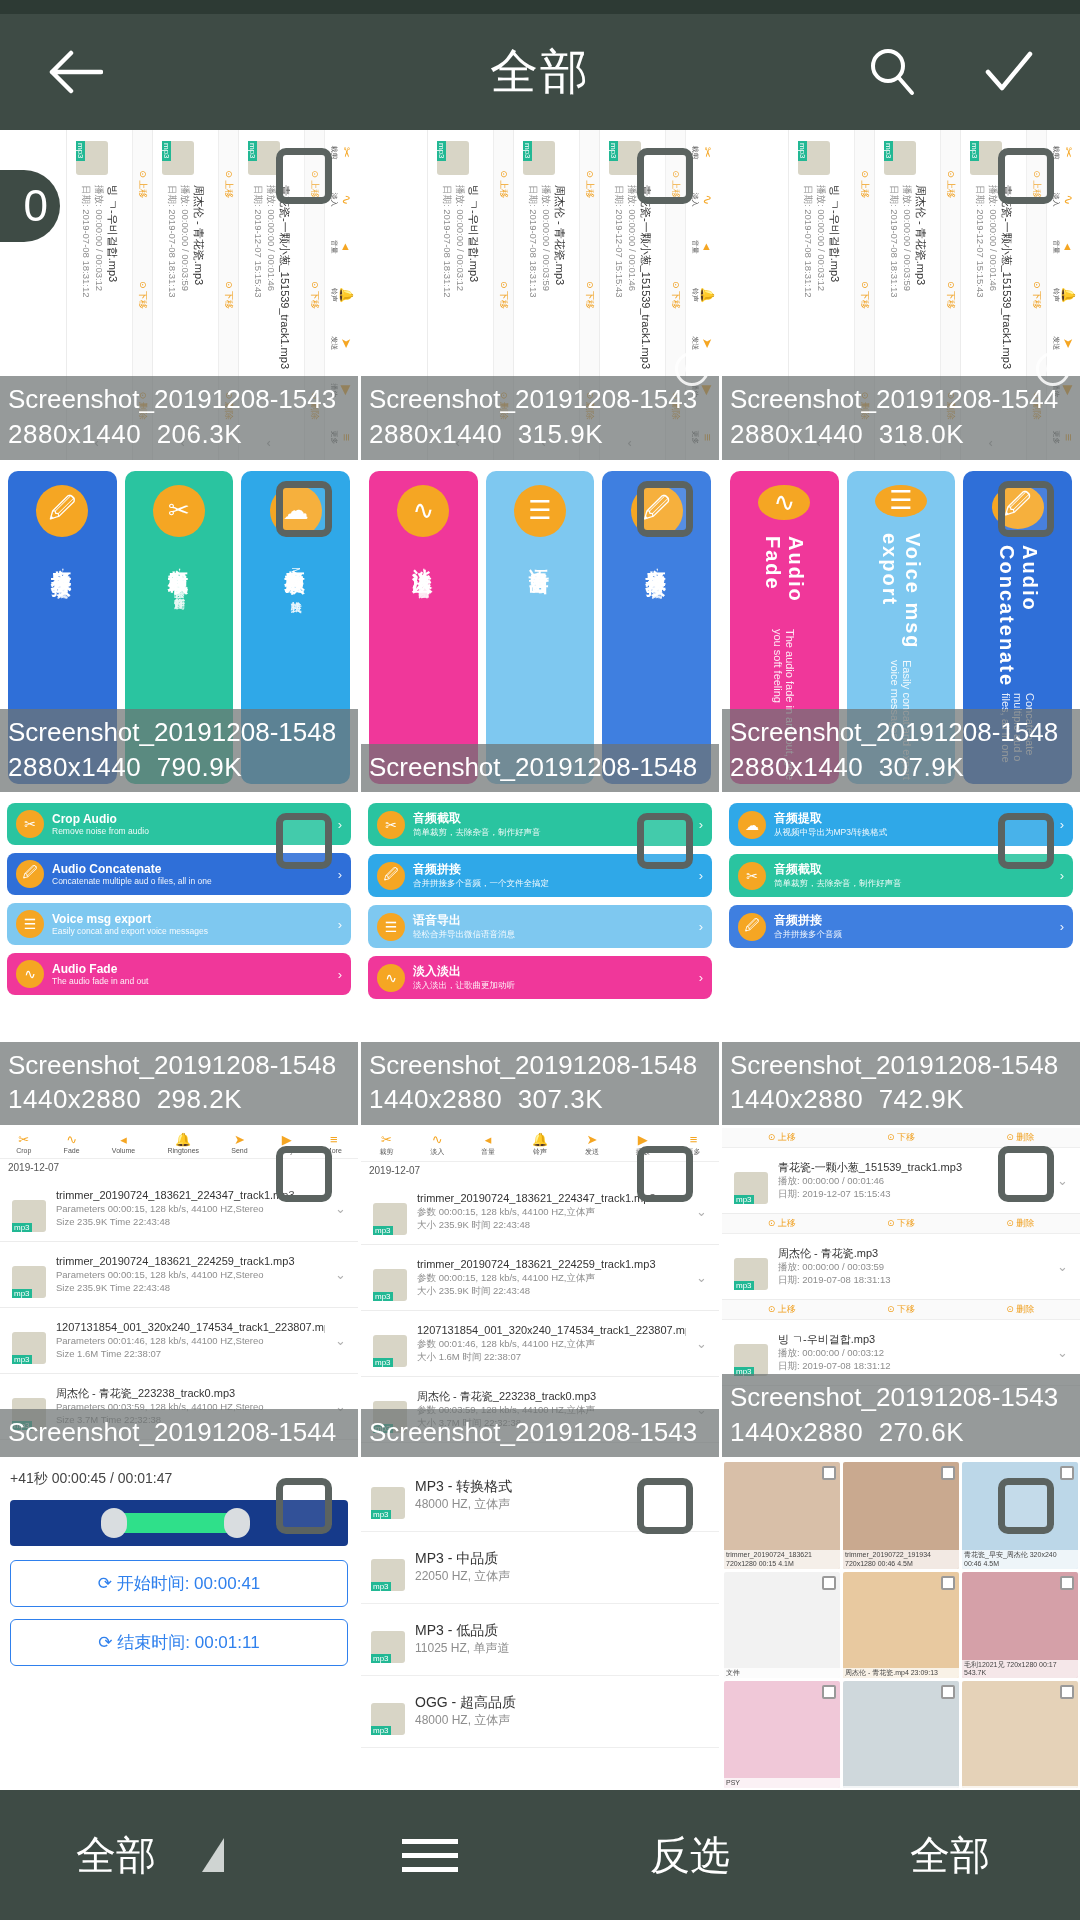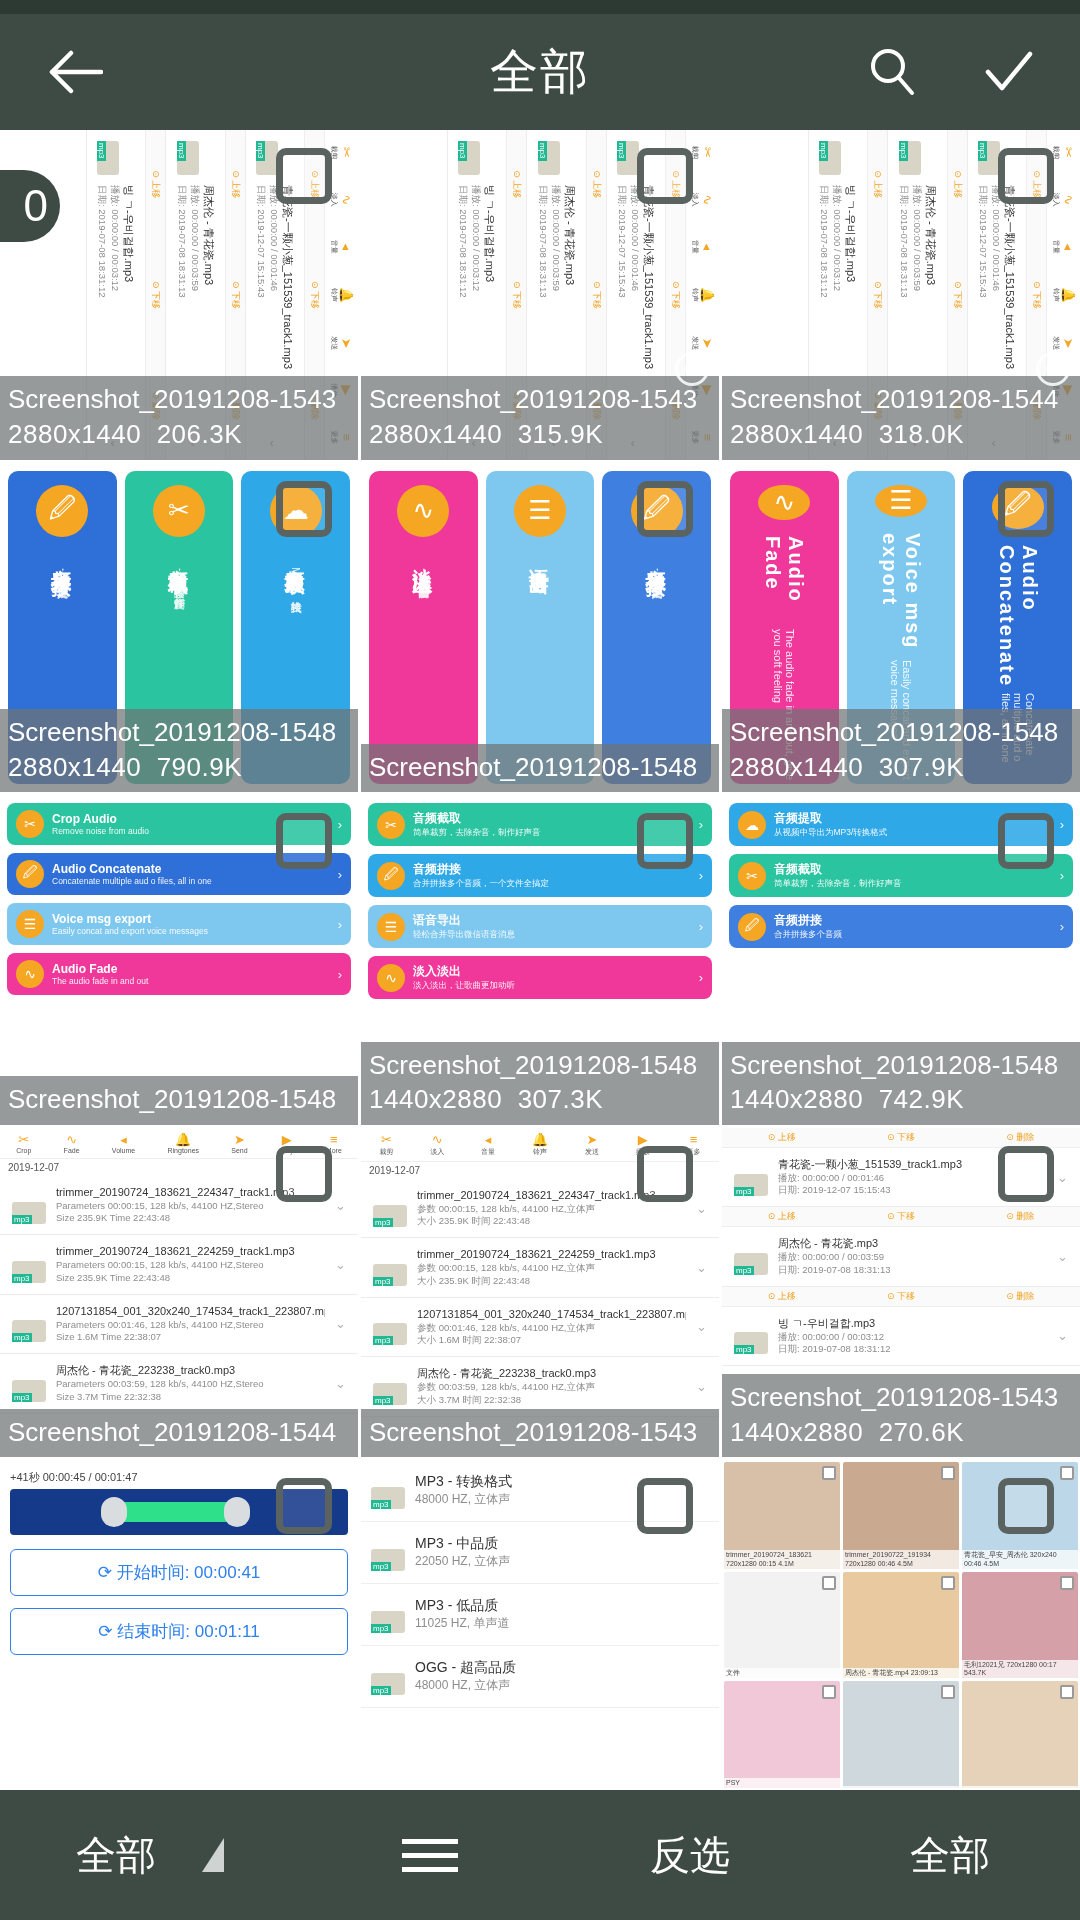--- a/index.html
+++ b/index.html
@@ -41,21 +41,21 @@
             background:#3e4b45; border-radius:36px; color:#fff; font-size:44px;
             display:flex; align-items:center; justify-content:flex-end; padding-right:12px; }
   .corner-c { position:absolute; right:10px; bottom:74px; width:34px; height:34px;
               border-radius:50%; border:3px solid #fff; color:#fff; font-size:22px;
               display:flex; align-items:center; justify-content:center; opacity:.85;}
 
   
   .mp3list { background:#fff; }
   .mp3row { display:flex; align-items:center; gap:10px; padding:9px 12px;
             border-bottom:1px solid #ececec; background:#fff; }
-  .mp3tag { width:34px; height:22px; background:#d8d5c6; border-radius:3px; position:relative;
+  .mp3tag { width:34px; height:32px; background:#d8d5c6; border-radius:3px; position:relative;
             flex:0 0 auto;margin-top:15px;}
   .mp3tag i { position:absolute; left:0; bottom:0; background:#22b894; color:#fff;
               font-size:8px; font-style:normal; padding:0 2px; }
   .mp3meta { font-size:11px; color:#333; line-height:1.35; overflow:hidden; }
   .mp3meta .sub { color:#8d8d8d; font-size:9.5px; }
   .mp3chev { margin-left:auto; color:#b0b0b0; font-size:13px; }
   .mp3acts { display:flex; justify-content:space-around; padding:3px 0; font-size:9px;
              color:#f0a020; border-bottom:1px solid #eee; background:#fafafa;}
 
   
@@ -534,20 +534,21 @@
         <div>
           <div class="ttl">Audio Fade</div>
           <div class="dsc">The audio fade in and out</div>
         </div>
         <div class="arw">›</div>
       </div>
           </div>
         </div>
         <div class="caption">
         <div>Screenshot_20191208-1548</div>
+        <div class="l2">1440x2880&nbsp;&nbsp;298.2K</div>
       </div>
         <div class="chk"></div>
       </div>
       <div class="cell">
         <div class="thumb">
           <div class="cards" style="height:100%">
             <div class="card" style="background:#2ac4a0">
         <div class="circ">✂</div>
         <div>
           <div class="ttl">音频截取</div>
@@ -849,21 +850,21 @@
         </div>
         <div class="caption">
         <div>Screenshot_20191208-1543</div>
         <div class="l2">1440x2880&nbsp;&nbsp;270.6K</div>
       </div>
         <div class="chk"></div>
       </div>
       <div class="cell">
         <div class="thumb">
           <div class="trimmer">
-    <div style="font-size:11px;color:#444;margin-bottom:4px">+41秒            00:00:45 / 00:01:47</div>
+    <div style="font-size:14px;color:#444;margin-bottom:12px">+41秒            00:00:45 / 00:01:47</div>
     <div class="tbar">
       <div class="fill"></div>
       <div class="knob" style="left:27%"></div>
       <div class="knob" style="right:29%"></div>
     </div>
     <div class="tfield">⟳ 开始时间: 00:00:41</div>
     <div class="tfield">⟳ 结束时间: 00:01:11</div>
   </div>
         </div>
         <div class="chk"></div>

